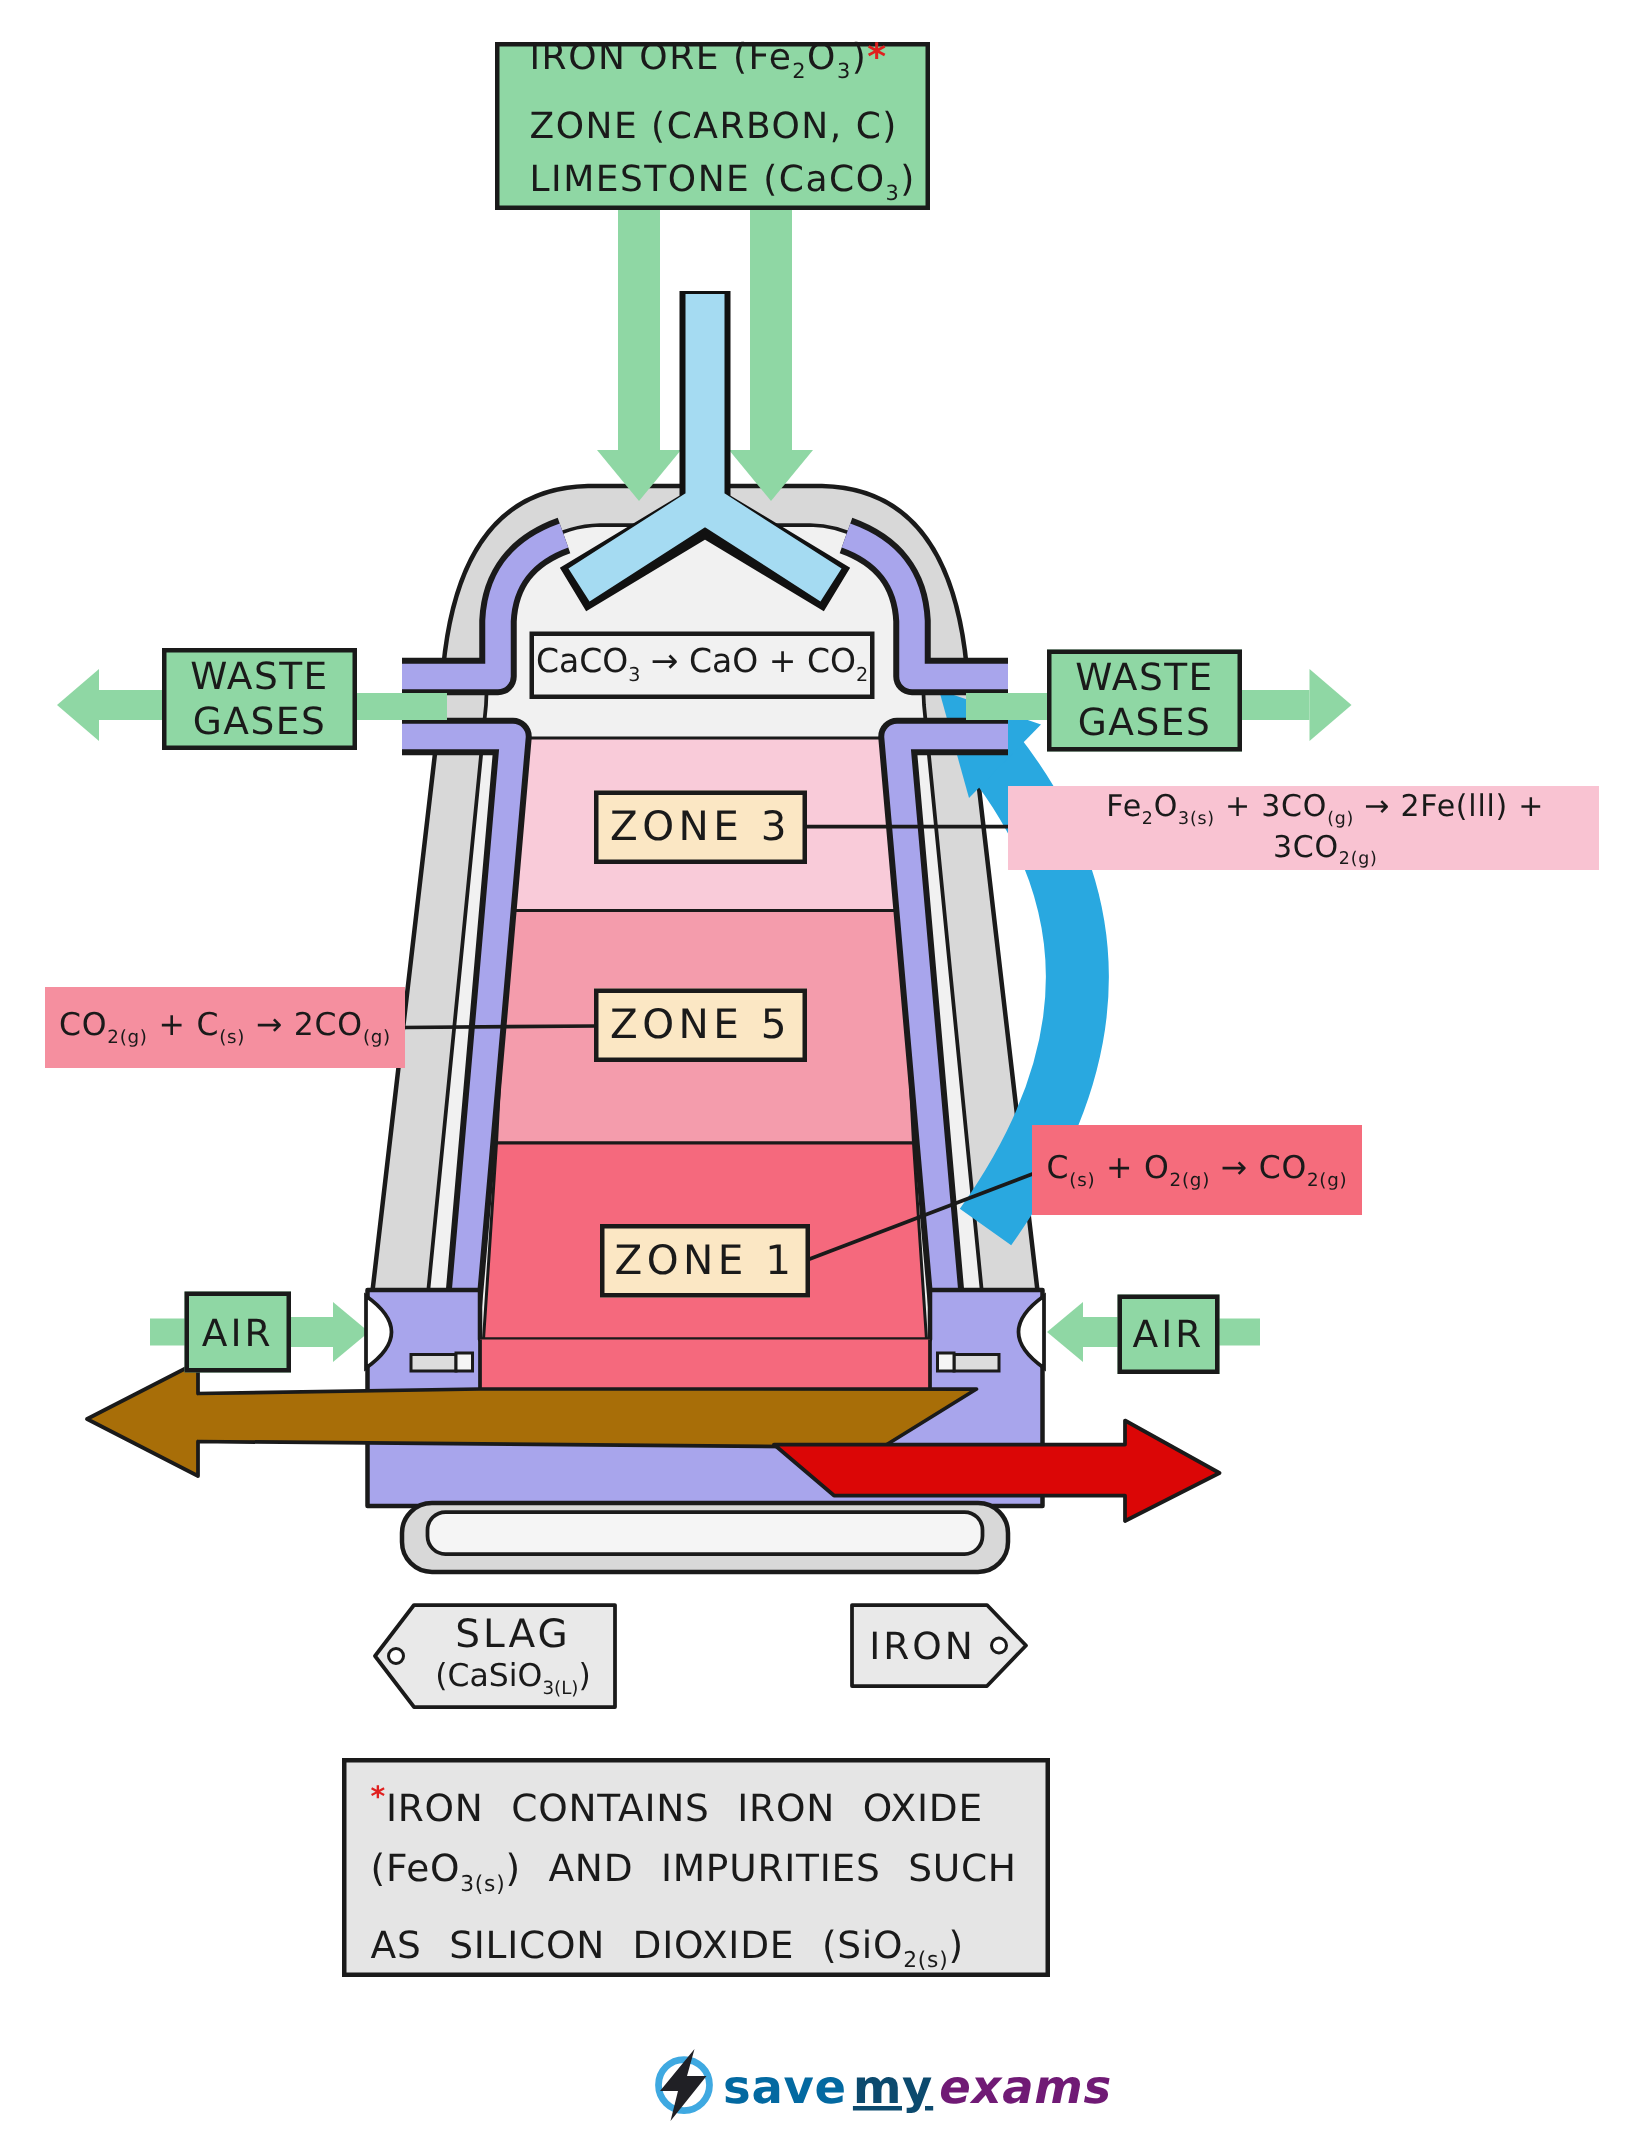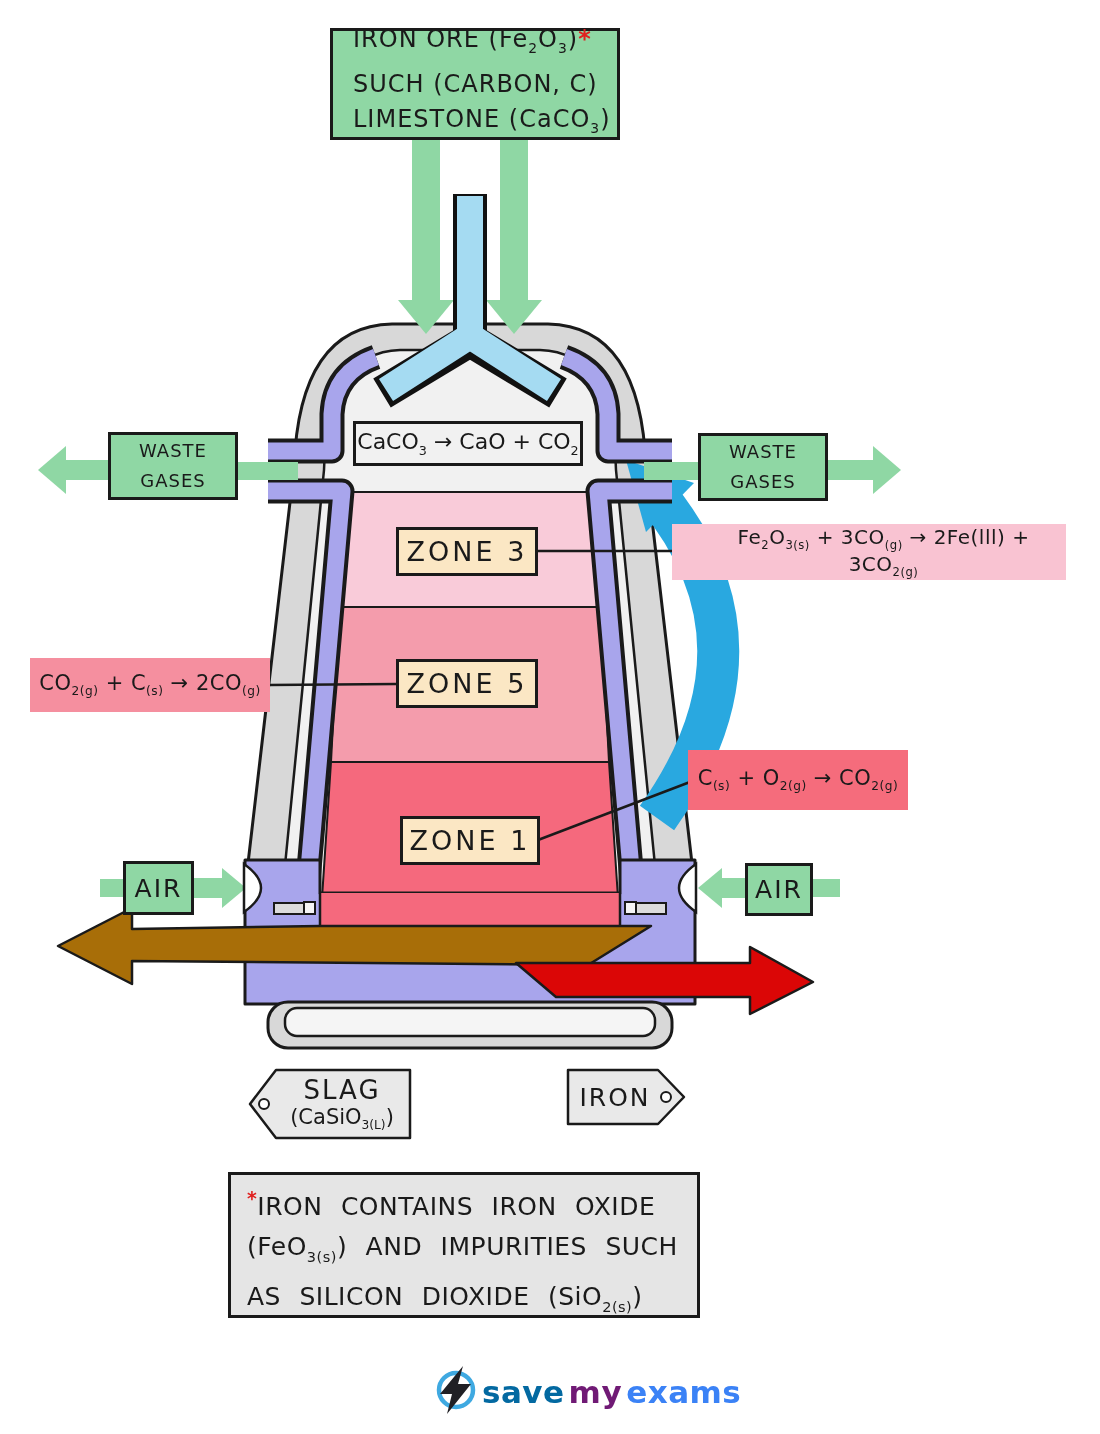--- a/index.html
+++ b/index.html
@@ -15,34 +15,34 @@
     text-align:center; box-sizing:border-box;
   }
   .green{background:#8FD7A4;}
   .cream{background:#FBE7C4;}
   .rich{display:inline-block;}
   .sub{font-size:0.58em; vertical-align:-0.45em;}
   .sup{font-size:0.75em; vertical-align:0.55em;}
   .red{color:#E0201F; font-weight:bold;}
   .mat-box{flex-direction:column; align-items:flex-start; justify-content:center;
     padding-left:20px; font-size:24px; line-height:35px; letter-spacing:1px; text-align:left;}
-  .waste{font-size:18px; line-height:30px; letter-spacing:1px; font-weight:500;}
+  .waste{font-size:25px; line-height:30px; letter-spacing:1px; font-weight:500;}
   .eq{border:none; font-size:21px; letter-spacing:0.5px;}
   .eq-outline{border:3px solid #1a1a1a; background:#F1F1F1; font-size:22px;}
   .zone-label{font-size:27px; letter-spacing:3px;}
   .air{font-size:25px; letter-spacing:2px;}
   .tag-text{display:flex; flex-direction:column; align-items:center; justify-content:center; text-align:center;}
   .note{
     background:#e5e5e5; border:3px solid #1a1a1a; font-size:25px; line-height:40px;
     padding:4px 16px; word-spacing:10px; letter-spacing:0.5px; text-align:left;
   }
   .logo{display:flex; align-items:center; gap:4px; font-size:31px; font-weight:bold; letter-spacing:0.5px;}
   .logo .w1{color:#0369a1;}
-  .logo .w2{color:#701a75;}
-  .logo .w3{color:#3b82f6;}
+  .logo .w2{color:#0c4a6e;text-decoration:underline;}
+  .logo .w3{color:#701a75;font-style:italic;}
 </style>
 </head>
 <body>
 
 <div class="stage">
 
   <svg width="1100" height="1434" viewBox="0 0 1100 1434">
 
     <g>
       <path d="M247 872 L294 468 Q299 326 392 324 L548 324 Q641 326 646 468 L693 872 L693 900 L247 900 Z" fill="#D8D8D8" stroke="#1a1a1a" stroke-width="3" stroke-linejoin="round"></path>
@@ -147,21 +147,21 @@
     </g>
 
     <g>
       <circle cx="456" cy="1390" r="17" fill="none" stroke="#3FA9E1" stroke-width="4.5"></circle>
       <polygon points="463,1366 440,1394 452,1394 447,1414 471,1384 458,1384" fill="#202025"></polygon>
     </g>
   </svg>
 
   <div class="abs box green mat-box" style="left:330px; top:28px; width:290px; height:112px;">
     <span class="rich"><span>IRON ORE (Fe</span><span class="sub">2</span><span>O</span><span class="sub">3</span><span>)</span><span class="red">*</span></span>
-    <span class="rich"><span>SUCH (CARBON, C)</span></span>
+    <span class="rich"><span>ZONE (CARBON, C)</span></span>
     <span class="rich"><span>LIMESTONE (CaCO</span><span class="sub">3</span><span>)</span></span>
   </div>
 
   <div class="abs box green waste" style="left:108px; top:432px; width:130px; height:68px;">
     <span>WASTE GASES</span>
   </div>
   <div class="abs box green waste" style="left:698px; top:433px; width:130px; height:68px;">
     <span>WASTE GASES</span>
   </div>
 

